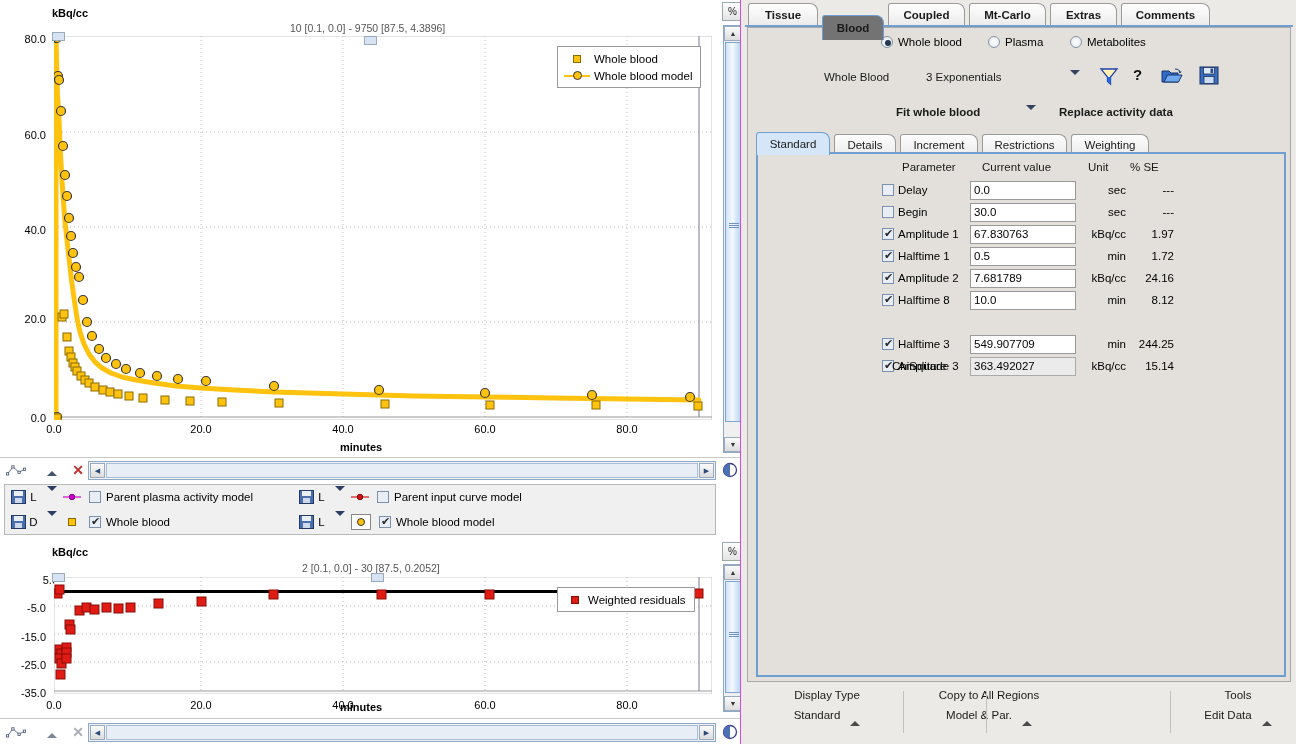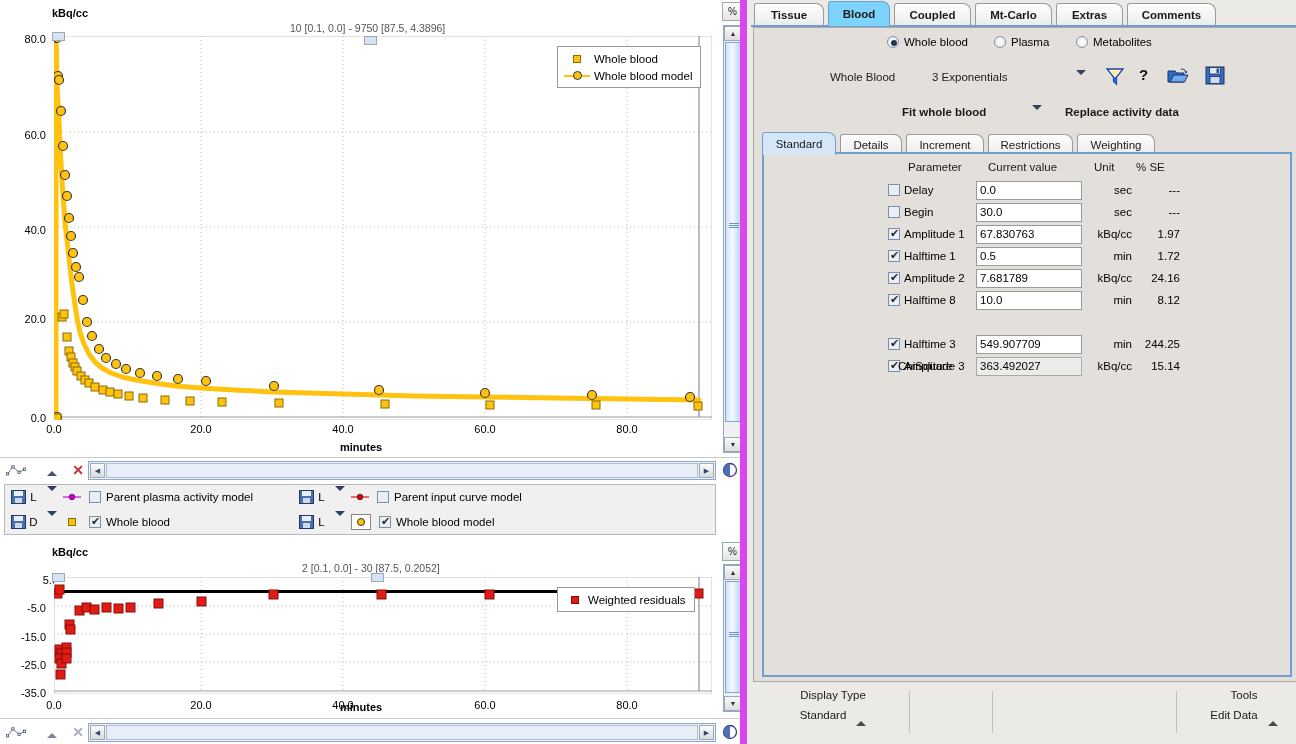--- a/index.html
+++ b/index.html
@@ -122,34 +122,34 @@
     content: "\2714"; position: absolute; left: 1px; top: -2px;
     font-size: 11px; color: #2b2b2b; line-height: 13px;
   }
   .cl-label { margin-left: 5px; font-size: 11.5px; white-space: nowrap; }
   .lbl-ld { width: 15px; text-align: center; font-size: 11.5px; }
 
   
   #right-pane {
     position: absolute; left: 740px; top: 0; width: 556px; height: 744px;
     background: #eceae6;
-    border-left: 7px solid #d946ef;
+    border-left: 1px solid #d946ef;
   }
   .tabstrip { position: absolute; left: 0; top: 0; width: 556px; height: 26px; }
   .tab {
     position: absolute; top: 3px; height: 23px;
     background: linear-gradient(#fefefe,#ebebeb);
     border: 1px solid #9b9b9b; border-bottom: none;
     border-radius: 3px 8px 0 0;
     font-size: 11.5px; font-weight: bold; color: #1a1a1a;
     display: flex; align-items: center; justify-content: center;
     padding: 0 9px;
   }
   .tab.active {
-    background: #7dd3fc; border-color: #6f9ed0; top: 1px; height: 25px; z-index: 5;
+    background: #737373; border-color: #6f9ed0; top: 15px; height: 25px; z-index: 5;
   }
   .tab-underline {
     position: absolute; left: 4px; top: 25px; width: 548px; height: 2px; background: #6f9ed0;
   }
 
   .panel-body {
     position: absolute; left: 6px; top: 27px; width: 544px; height: 655px;
     background: #e3e0dc; border: 1px solid #a9a9a9;
   }
 
@@ -762,20 +762,27 @@
     <div class="botbar">
       <div class="botgroup" style="left:16px; width:140px;">
         <div class="gtitle">Display Type</div>
         <div class="grow">
           <span class="gval">Standard</span>
           <span><span class="up-arrow" style="border-bottom-color:#4a4a4a;"></span></span>
         </div>
       </div>
       <div class="vsep" style="left:162px;"></div>
 
+      <div class="botgroup" style="left:168px; width:160px;">
+        <div class="gtitle">Copy to All Regions</div>
+        <div class="grow">
+          <span class="gval">Model &amp; Par.</span>
+          <span><span class="up-arrow" style="border-bottom-color:#4a4a4a;"></span></span>
+        </div>
+      </div>
       <div class="vsep" style="left:245px;"></div>
 
       <div class="vsep" style="left:429px;"></div>
 
       <div class="botgroup" style="left:438px; width:118px;">
         <div class="gtitle">Tools</div>
         <div class="grow">
           <span class="gval">Edit Data</span>
           <span><span class="up-arrow" style="border-bottom-color:#4a4a4a;"></span></span>
         </div>

